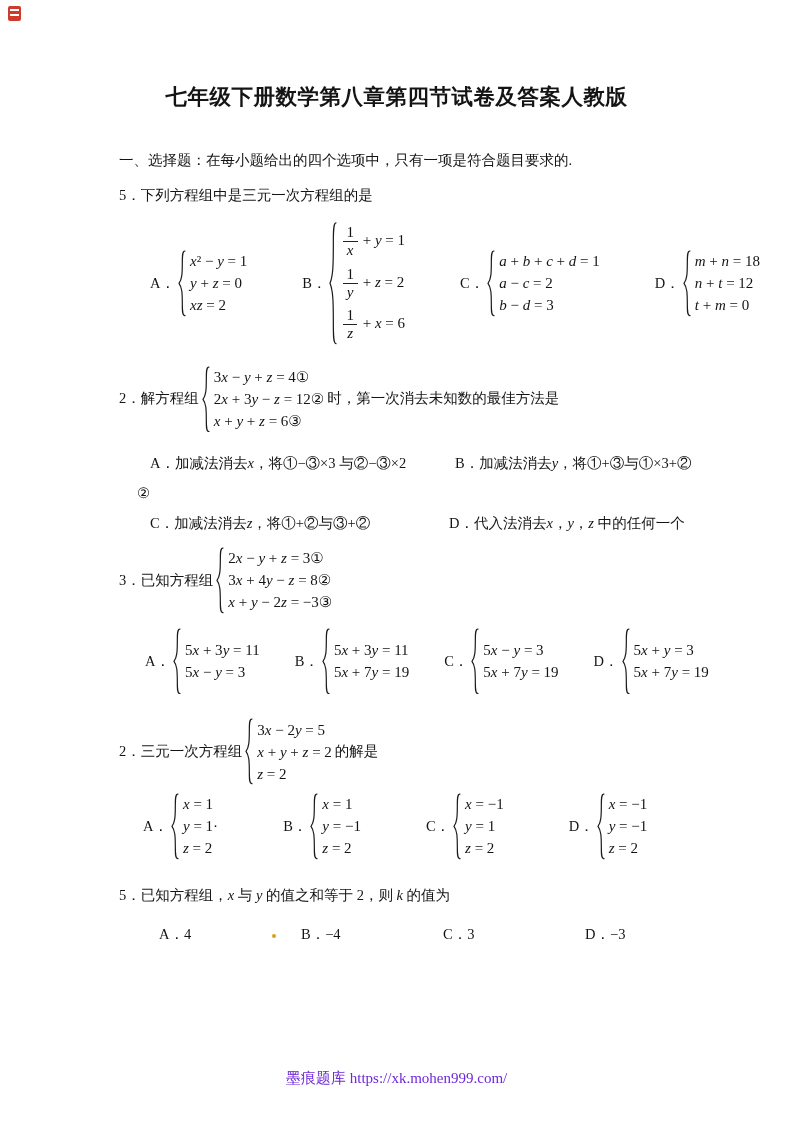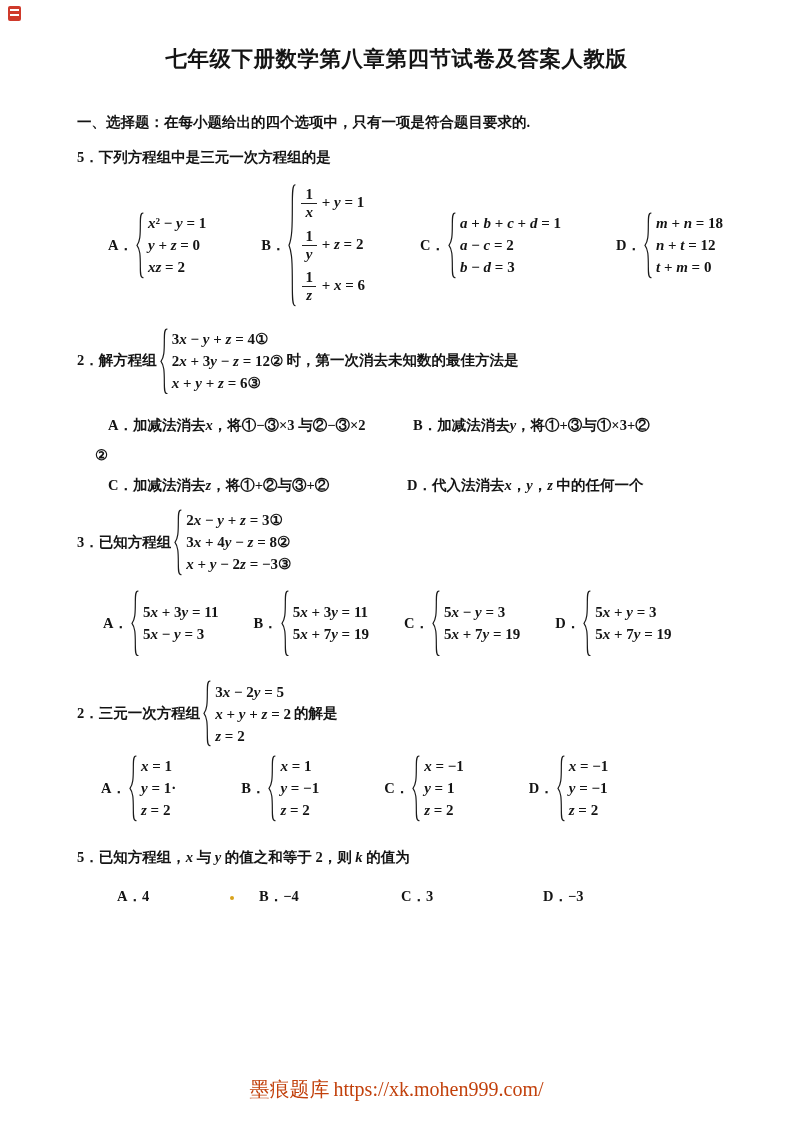--- a/index.html
+++ b/index.html
@@ -16,27 +16,27 @@
   .corner-mark{
     position:absolute; left:8px; top:6px;
     width:13px; height:15px;
     background:#cf3a2b; border-radius:2px;
   }
   .corner-mark::after{
     content:""; position:absolute; left:2px; top:3px; right:2px; height:2px;
     background:#fff; box-shadow:0 5px 0 #fff;
   }
   .title{
-    padding-top:44px;
+    padding-top:82px;
     text-align:center;
     font-size:21.5px;
     font-weight:bold;
     letter-spacing:0.5px;
   }
-  .content{ padding:0 110px 0 77px;font-weight:bold; }
+  .content{ padding:0 110px 0 119px; }
   .section{ margin-top:40px; font-size:14.5px; }
   .stem{ margin-top:16px; font-size:14.5px; }
   .stemflex{
     display:flex; align-items:center;
     font-size:14.5px; white-space:pre;
   }
   
   .sys{ display:inline-flex; align-items:stretch; margin:0 3px; }
   .brace{ display:flex; width:8px; flex:none; }
   .brace svg{ height:100%; width:100%; display:block; }
@@ -73,22 +73,22 @@
   .q4row{ margin-top:8px; margin-left:24px; gap:62px; }
   .q5stem{ margin-top:26px; }
   .q5row{ margin-top:20px; margin-left:40px; position:relative; }
   .q5row .topt{ width:142px; flex:none; }
   .stray-dot{
     position:absolute; left:113px; top:9px;
     width:4px; height:4px; border-radius:50%;
     background:#d9a21b;
   }
   .footer{
-    position:absolute; left:0; right:0; bottom:19px;
-    text-align:center; font-size:20px; color:#c2410c;
+    position:absolute; left:0; right:0; bottom:34px;
+    text-align:center; font-size:15px; color:#6d28d9;
   }
   .footer span{ padding:0 2px; }
 </style>
 </head>
 <body>
 
 <div class="page">
   <div class="corner-mark"></div>
 
   <h1 class="title">七年级下册数学第八章第四节试卷及答案人教版</h1>

